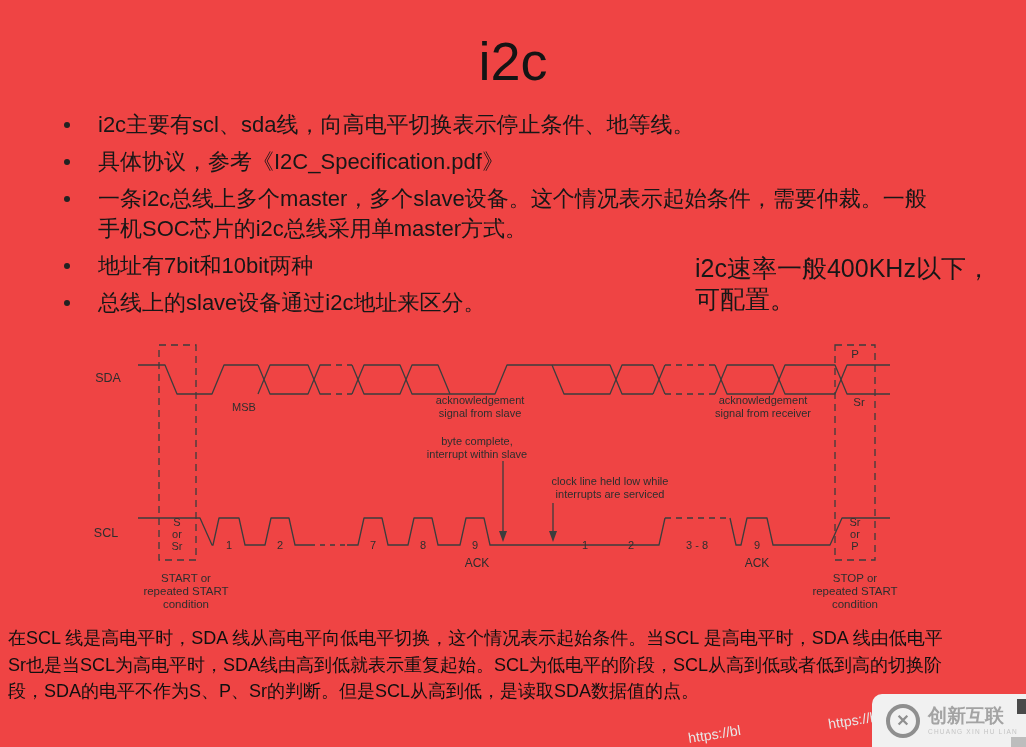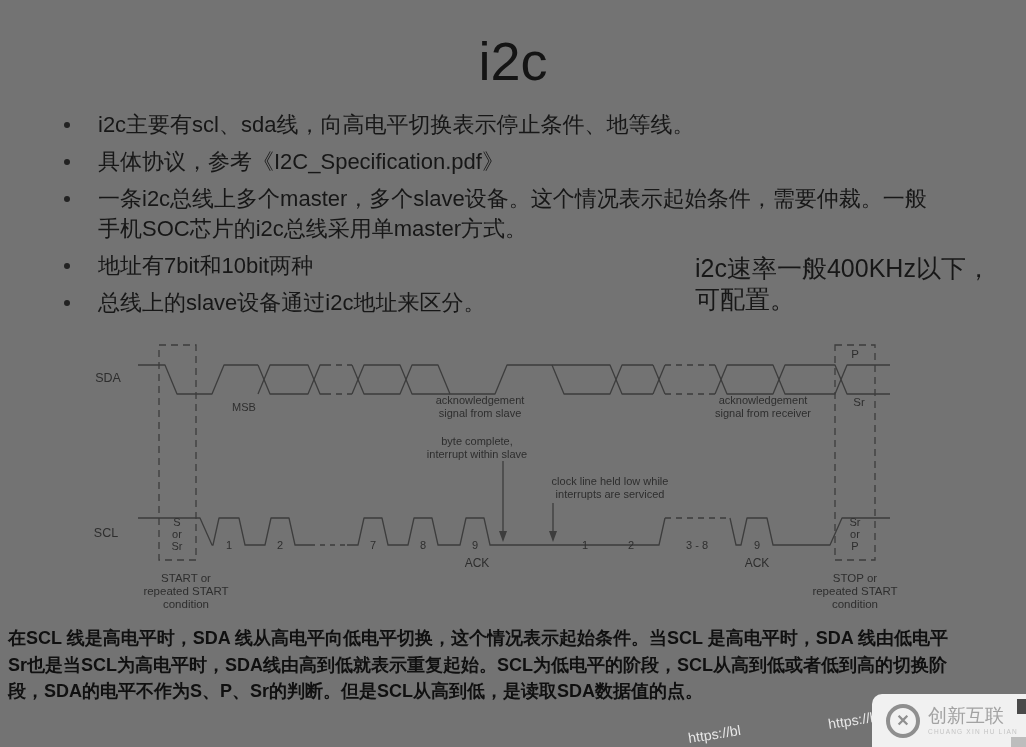--- a/index.html
+++ b/index.html
@@ -1,17 +1,17 @@
 <!DOCTYPE html>
 <html><head>
 <meta charset="utf-8">
 <style>
   html,body{margin:0;padding:0;background:#888;}
   .slide{
-    position:relative;width:1026px;height:747px;background:#737373;
+    position:relative;width:1026px;height:747px;background:#ef4444;
     font-family:"Liberation Sans",sans-serif;color:#1a1a1a;overflow:hidden;
   }
   .title{
     position:absolute;left:0;top:30px;width:1026px;text-align:center;
     font-size:54px;font-weight:400;color:#141414;letter-spacing:0px;
   }
   .bullets{
     position:absolute;left:60px;top:110px;width:880px;
     list-style:none;margin:0;padding:0;
   }
@@ -25,35 +25,35 @@
   }
   .side-note{
     position:absolute;left:695px;top:253px;width:320px;
     font-size:25px;line-height:31px;color:#171717;
   }
   .diagram{position:absolute;left:85px;top:333px;width:830px;height:292px;}
   .diagram svg{display:block;}
   .diagram text{fill:#2e2e2e;font-family:"Liberation Sans",sans-serif;}
   .bottom-text{
     position:absolute;left:8px;top:625px;width:1015px;
-    font-size:18px;line-height:26.5px;color:#101010;font-weight:bold;
+    font-size:18px;line-height:26.5px;color:#101010;
   }
   .wm-box{
     position:absolute;right:0;bottom:0;width:154px;height:53px;
     background:#f1f1f1;border-radius:10px 0 0 0;
     display:flex;align-items:center;
   }
   .wm-logo{
     position:relative;width:34px;height:34px;margin-left:14px;flex:0 0 auto;
     border:4px solid #8f8f8f;border-radius:50%;box-sizing:border-box;
     display:flex;align-items:center;justify-content:center;
     color:#8f8f8f;font-weight:bold;font-size:16px;background:#f1f1f1;
   }
   .wm-texts{margin-left:8px;}
-  .wm-brand{font-size:19px;font-weight:normal;color:#a3a3a3;line-height:20px;}
+  .wm-brand{font-size:19px;font-weight:bold;color:#a3a3a3;line-height:20px;}
   .wm-sub{font-size:6.5px;letter-spacing:1.2px;color:#c4c4c4;margin-top:2px;}
   .faint-url{
     position:absolute;color:#e7e7e7;font-size:14px;transform:rotate(-9deg);
     white-space:nowrap;pointer-events:none;
   }
   .edge-mark{position:absolute;right:0;top:699px;width:9px;height:15px;background:#4a4a4a;}
   .corner-block{position:absolute;right:0;bottom:0;width:15px;height:10px;background:#bdbdbd;}
 </style>
 </head>
 <body>

